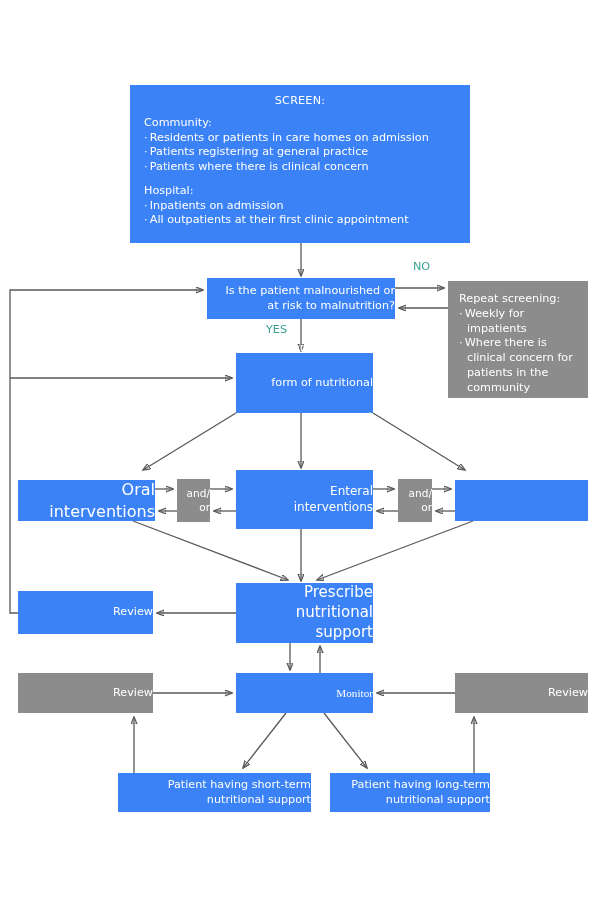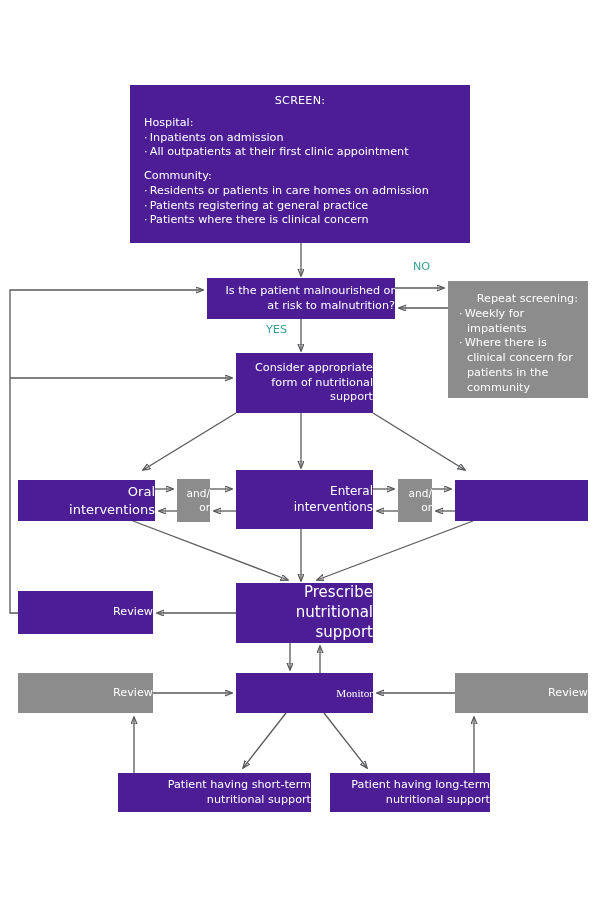--- a/index.html
+++ b/index.html
@@ -25,21 +25,21 @@
     box-sizing: border-box;
     color: #ffffff;
     display: flex;
     flex-direction: column;
     align-items: flex-end;
     justify-content: center;
     text-align: center;
     line-height: 1.32;
     z-index: 2;
   }
-  .teal { background: #4c1d95; }
+  .teal { background: #3b82f6; }
   .gray { background: #8c8c8c; }
 
   .node .line { display: block; white-space: pre; }
 
   
   #screen-box {
     left: 130px; top: 85px; width: 340px; height: 158px;
     align-items: flex-start;
     justify-content: flex-start;
     padding: 9px 14px 0 14px;
@@ -60,32 +60,32 @@
   #screen-box .bullet::before { content: "\00b7\2009"; }
 
   
   #decision-box {
     left: 207px; top: 278px; width: 188px; height: 41px;
     font-size: 11.2px;
   }
   
   #repeat-box {
     left: 448px; top: 281px; width: 140px; height: 117px;
-    align-items: flex-end; justify-content: flex-start;
+    align-items: flex-start; justify-content: flex-start;
     padding: 11px 10px 0 11px;
     text-align: left;
     font-size: 11.2px;
   }
   #repeat-box .hdr { display: block; }
   #repeat-box .bullet { display: block; padding-left: 8px; text-indent: -8px; }
   #repeat-box .bullet::before { content: "\00b7\2009"; }
 
-  #consider-box { left: 236px; top: 353px; width: 137px; height: 60px; font-size: 11.2px; }
-
-  #oral-box       { left: 18px;  top: 480px; width: 137px; height: 41px; font-size: 13px; }
+  #consider-box { left: 236px; top: 353px; width: 137px; height: 60px; font-size: 11.2px; gap: 20px; }
+
+  #oral-box       { left: 18px;  top: 480px; width: 137px; height: 41px; font-size: 16px; }
   #andor-left     { left: 177px; top: 479px; width: 33px;  height: 43px; font-size: 10.6px; }
   #enteral-box    { left: 236px; top: 470px; width: 137px; height: 59px; font-size: 12px; }
   #andor-right    { left: 398px; top: 479px; width: 34px;  height: 43px; font-size: 10.6px; }
   #parenteral-box { left: 455px; top: 480px; width: 133px; height: 41px; font-size: 11.2px; gap: 39px; }
 
   #prescribe-box  { left: 236px; top: 583px; width: 137px; height: 60px; font-size: 15px; }
   #review-teal    { left: 18px;  top: 591px; width: 135px; height: 43px; font-size: 11.2px; }
 
   #review-left    { left: 18px;  top: 673px; width: 135px; height: 40px; font-size: 11.2px; }
   #monitor-box    { left: 236px; top: 673px; width: 137px; height: 40px; font-size: 11.2px; font-family: Liberation Serif, serif; }
@@ -173,30 +173,30 @@
     <path d="M324,713 L367,768" marker-end="url(#ah)"></path>
 
     <line x1="134" y1="773" x2="134" y2="717" marker-end="url(#ah)"></line>
 
     <line x1="474" y1="773" x2="474" y2="717" marker-end="url(#ah)"></line>
   </svg>
 
   <div class="node teal" id="screen-box">
     <span class="title">SCREEN:</span>
     <div class="grp">
-      <span class="hdr">Hospital:</span>
-      <span class="bullet">Inpatients on admission</span>
-      <span class="bullet">All outpatients at their first clinic appointment</span>
-    </div>
-    <div class="grp">
       <span class="hdr">Community:</span>
       <span class="bullet">Residents or patients in care homes on admission</span>
       <span class="bullet">Patients registering at general practice</span>
       <span class="bullet">Patients where there is clinical concern</span>
     </div>
+    <div class="grp">
+      <span class="hdr">Hospital:</span>
+      <span class="bullet">Inpatients on admission</span>
+      <span class="bullet">All outpatients at their first clinic appointment</span>
+    </div>
   </div>
 
   <div class="node teal" id="decision-box">
     <span class="line">Is the patient malnourished or</span>
     <span class="line">at risk to malnutrition?</span>
   </div>
 
   <span class="edge-label" id="label-no">NO</span>
   <span class="edge-label" id="label-yes">YES</span>
 

